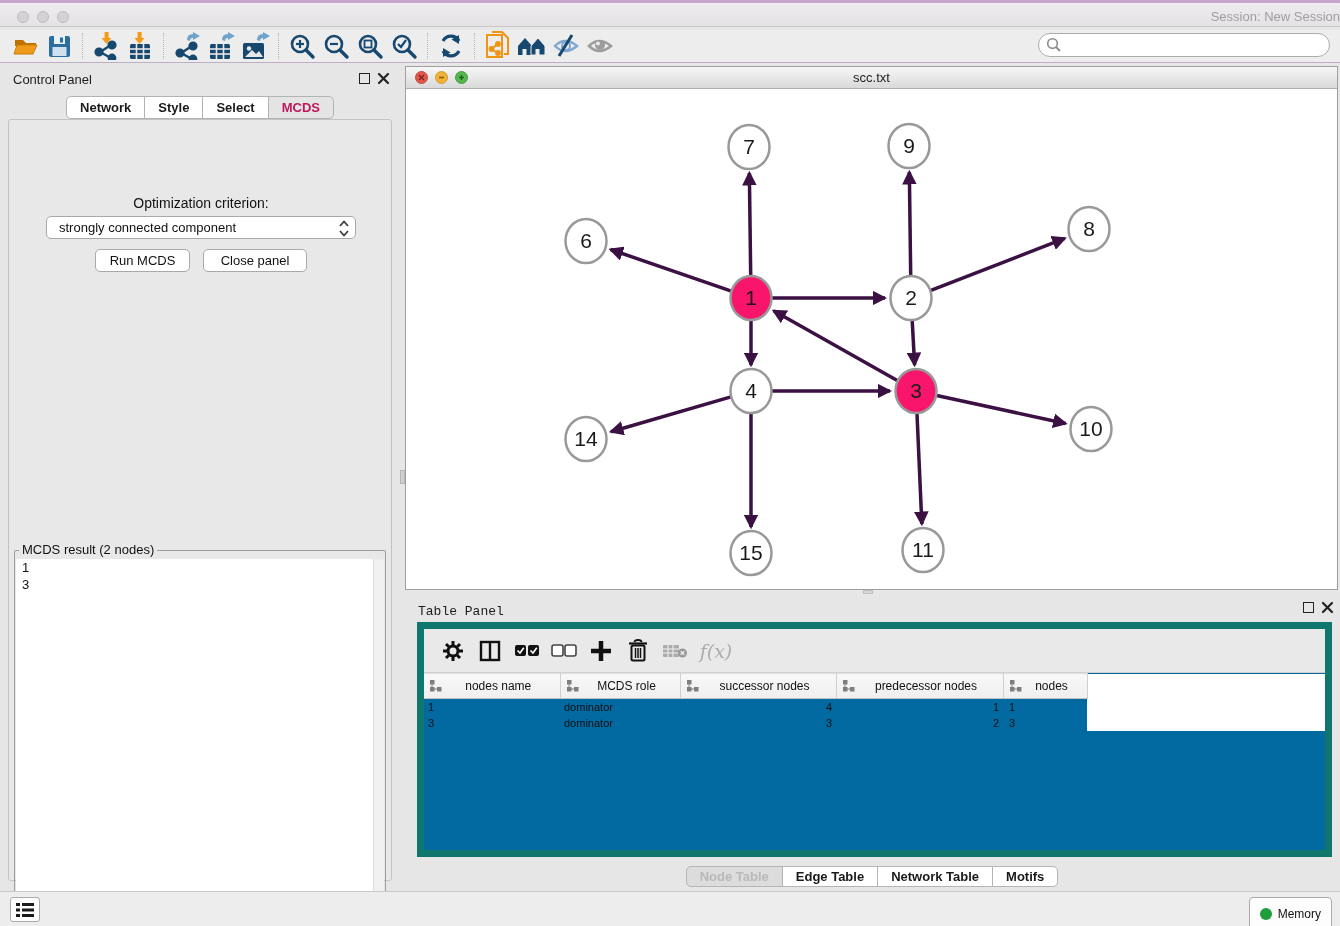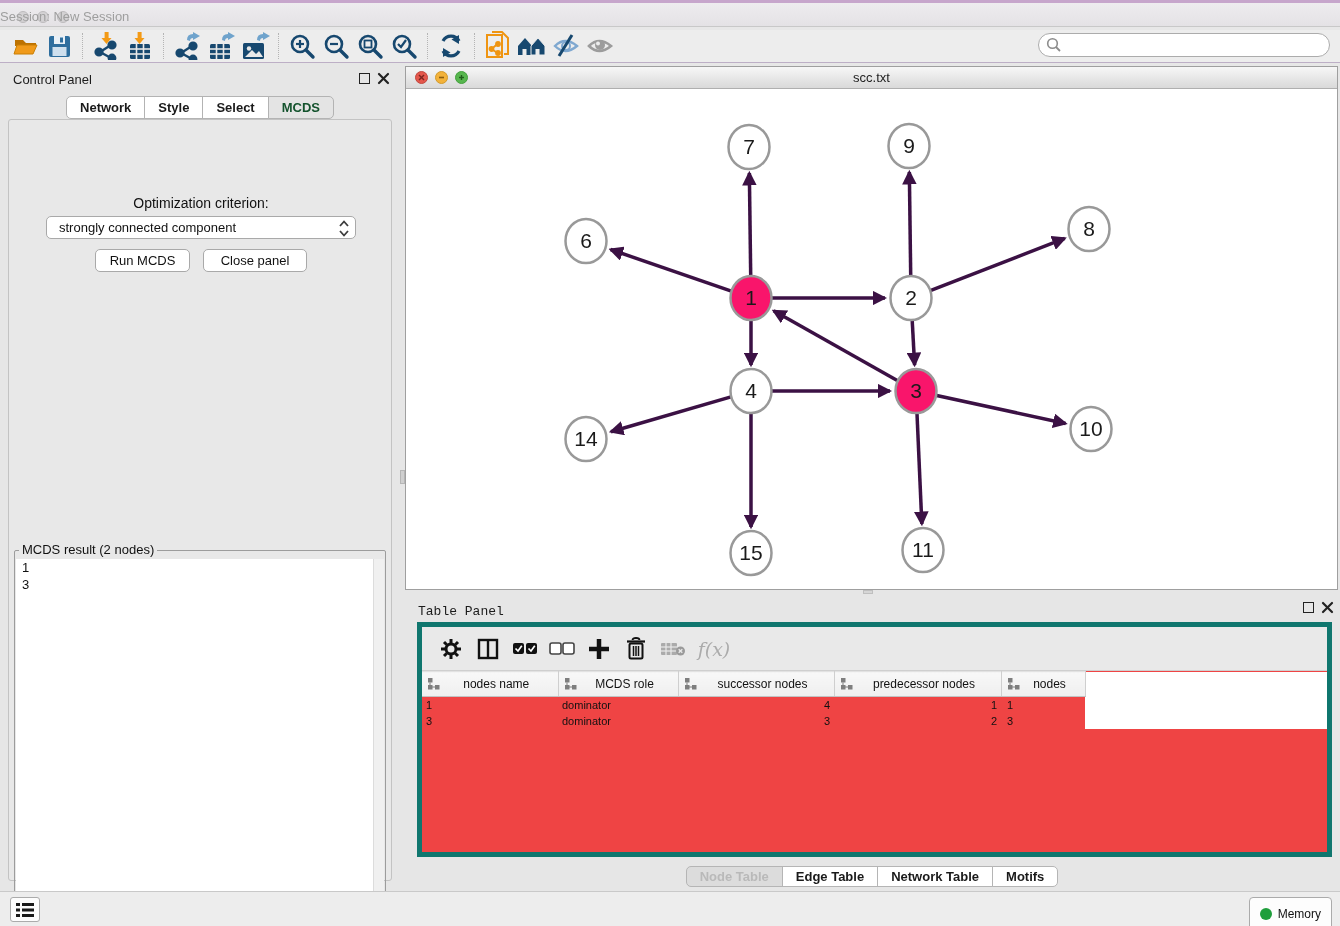--- a/index.html
+++ b/index.html
@@ -3,21 +3,21 @@
 <meta charset="utf-8">
 <style>
   * { box-sizing: border-box; margin: 0; padding: 0; }
   html,body { width:1340px; height:926px; overflow:hidden; }
   body { font-family:"Liberation Sans", sans-serif; background:#E7E7E7; position:relative; }
 
   
   .titlebar { position:absolute; left:0; top:0; width:1340px; height:27px;
     background:linear-gradient(#EEECEF,#E4E2E5); border-top:3px solid #C7A6CC;
     border-bottom:1px solid #C8C8C8; }
-  .titlebar .title { position:absolute; left:0; right:0; top:6px; text-align:left;
+  .titlebar .title { position:absolute; left:0; right:0; top:6px; text-align:right;
     font-size:13px; color:#9E9E9E; }
   .tl-dot { position:absolute; top:8px; width:12px; height:12px; border-radius:50%;
     background:#D4D2D4; border:1px solid #BDBBBD; }
 
   
   .toolbar { position:absolute; left:0; top:30px; width:1340px; height:33px;
     background:#EDEDED; border-bottom:1px solid #BDAFC6; display:flex; align-items:center; }
   .tbtn { height:30px; min-width:34px; display:flex; align-items:center; justify-content:center; cursor:default; }
   .tsep { width:1px; height:26px; border-left:1px dotted #B4B4B4; margin:0 6px; }
   .searchbox { position:absolute; right:10px; top:3px; width:292px; height:24px; background:#fff;
@@ -28,21 +28,21 @@
   .panel-head { position:relative; height:32px; }
   .panel-title { position:absolute; left:13px; top:9px; font-size:13px; color:#1C1C1C; }
   .float-ico { position:absolute; width:11px; height:11px; border:1.5px solid #222; top:10px; background:transparent; }
   .cp-body { position:absolute; left:8px; top:56px; width:384px; height:762px;
     background:#E8E8E8; border:1px solid #C3C3C3; border-radius:3px; }
   .tabrow { position:absolute; top:33px; left:0; width:400px; display:flex; justify-content:center; z-index:3; }
   .tab { height:23px; padding:0 13px; background:#fff; border:1px solid #B3B3B3; margin-left:-1px;
     font-size:13px; font-weight:bold; color:#1A1A1A; display:flex; align-items:center; }
   .tab:first-child { border-radius:5px 0 0 5px; margin-left:0; }
   .tab:last-child { border-radius:0 5px 5px 0; }
-  .tab.active { background:#E4E4E4; color:#14532d; }
+  .tab.active { background:#E4E4E4; color:#be185d; }
   .opt-label { position:absolute; left:0; width:400px; top:75px; text-align:center; font-size:14px; color:#111; }
   .combo { position:absolute; left:45px; top:95px; width:310px; height:23px; background:#fff;
     border:1px solid #A9A9A9; border-radius:5px; font-size:13px; color:#111;
     display:flex; align-items:center; padding-left:12px; }
   .combo .stepper { position:absolute; right:4px; top:2px; }
   .btn { position:absolute; height:23px; background:#fff; border:1px solid #A9A9A9; border-radius:5px;
     font-size:13px; color:#111; display:flex; align-items:center; justify-content:center; }
   .fieldset { position:absolute; left:5px; top:430px; width:372px; height:424px;
     border:1px solid #9C9C9C; border-radius:2px; }
   .fieldset .legend { position:absolute; left:4px; top:-9px; background:#E8E8E8; padding:0 3px;
@@ -60,21 +60,21 @@
   .net-window { position:absolute; left:405px; top:66px; width:933px; height:524px;
     background:#fff; border:1px solid #9F9F9F; }
   .net-title { position:relative; height:22px; background:linear-gradient(#F7F7F7,#D9D9D9);
     border-bottom:1px solid #AFAFAF; }
   .net-title .ttext { position:absolute; left:0; right:0; top:3px; text-align:center; font-size:13px; color:#222; }
   .light { position:absolute; top:4px; width:13px; height:13px; border-radius:50%; display:flex; align-items:center; justify-content:center; }
   .net-canvas { position:relative; width:931px; height:500px; background:#fff; overflow:hidden; }
 
   
   .table-panel { position:absolute; left:405px; top:595px; width:935px; height:296px; background:#E6E6E6; }
-  .tp-inner { position:absolute; left:12px; top:27px; width:915px; height:235px; background:#ef4444; border:5px solid #0f766e; }
+  .tp-inner { position:absolute; left:12px; top:27px; width:915px; height:235px; background:#0369a1; border:7px solid #0f766e; }
   .tp-toolbar { height:44px; background:#E9E9E9; border-bottom:1px solid #CFCFCF;
     display:flex; align-items:center; padding-left:10px; }
   .tpbtn { width:37px; height:38px; display:flex; align-items:center; justify-content:center; }
   .fx { font-family:"DejaVu Serif", serif; font-style:italic; font-size:19px; color:#ABABAB; }
   table.grid { border-collapse:collapse; table-layout:fixed; width:100%; }
   table.grid th { height:25px; background:linear-gradient(#F8F8F8,#EFEFEF);
     border-right:1px solid #CFCFCF; border-bottom:1px solid #C2C2C2; border-top:1px solid #E2E2E2;
     font-size:12px; font-weight:normal; color:#111; }
   table.grid th .hwrap { display:flex; align-items:center; gap:5px; padding-left:6px; justify-content:flex-start; }
   table.grid th .hlabel { flex:1; text-align:center; padding-right:10px; }

